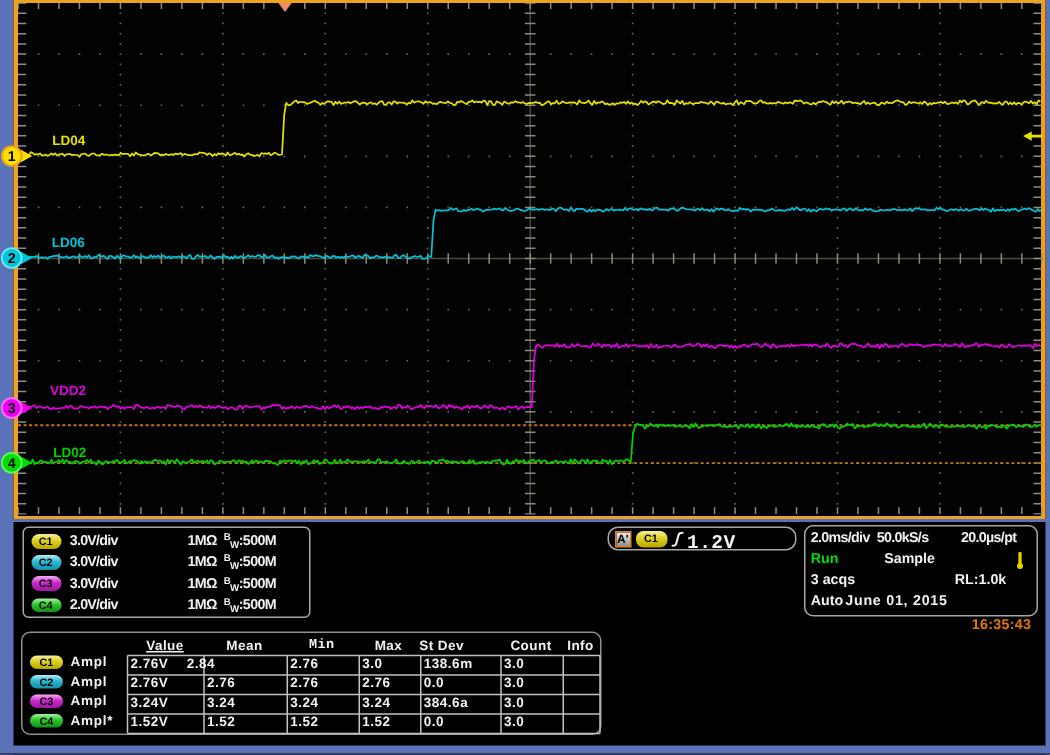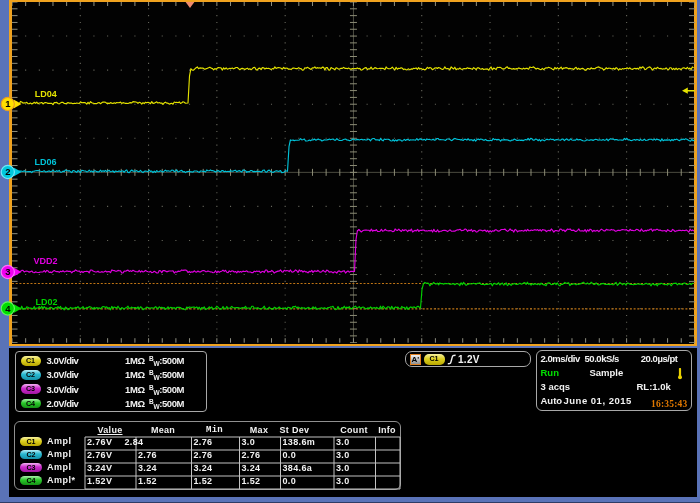--- a/index.html
+++ b/index.html
@@ -64,38 +64,38 @@
   <div class="t" style="left:109px;top:31.6px;letter-spacing:-0.4px;">1MΩ &nbsp;<span class="sup">B</span><span class="sub">W</span>:500M</div>
   <div class="t" style="left:109px;top:45.8px;letter-spacing:-0.4px;">1MΩ &nbsp;<span class="sup">B</span><span class="sub">W</span>:500M</div>
 </div>
 
 <div class="panel" style="left:405px;top:351px;width:126px;height:15.5px;border-radius:7px;">
   <div style="position:absolute;left:4px;top:2px;width:10.5px;height:10.5px;border:1px solid #e08020;background:linear-gradient(180deg,#f0f0f0,#909090);color:#000;font-size:8px;font-weight:bold;text-align:center;line-height:10px;">A'</div>
   <div class="badge b1" style="left:17.5px;top:2px;width:21px;height:10.5px;line-height:10.5px;">C1</div>
   <svg style="position:absolute;left:41px;top:2px;" width="10" height="11" viewBox="0 0 10 11">
       <path d="M0.8 9.8 C3.8 9.8 3.6 9.4 4.6 5.5 C5.6 1.6 5.4 1.2 8.6 1.2" stroke="#f2f2f2" stroke-width="1.4" fill="none"></path>
     </svg>
-  <div class="t" style="left:52px;top:2.4px;font-size:10px;letter-spacing:0.3px;">1.2V</div>
+  <div class="t" style="left:52px;top:2.4px;font-size:13px;letter-spacing:0.3px;font-family:Liberation Mono, monospace;">1.2V</div>
 </div>
 
 <div class="panel" style="left:535.5px;top:349.5px;width:156px;height:61px;border-radius:6px;">
   <div class="t" style="left:4px;top:2.8px;letter-spacing:-0.45px;">2.0ms/div</div>
   <div class="t" style="left:48px;top:2.8px;letter-spacing:-0.45px;">50.0kS/s</div>
   <div class="t" style="right:13px;top:2.8px;letter-spacing:-0.45px;">20.0µs/pt</div>
   <div class="t" style="left:4px;top:16.8px;color:#00e000;">Run</div>
   <div class="t" style="left:53px;top:16.8px;">Sample</div>
   <svg style="position:absolute;left:140px;top:17.5px;" width="6" height="12" viewBox="0 0 6 12">
       <path d="M3 1 V8" stroke="#e8d000" stroke-width="2.2" stroke-linecap="round" fill="none"></path>
       <circle cx="3" cy="9.3" r="2" fill="#e8d000"></circle>
     </svg>
   <div class="t" style="left:4px;top:30.3px;">3 acqs</div>
   <div class="t" style="left:100px;top:30.3px;">RL:1.0k</div>
   <div class="t" style="left:4px;top:44.6px;">Auto</div>
   <div class="t" style="left:27px;top:44.6px;letter-spacing:0.5px;">June 01, 2015</div>
-  <div class="t" style="right:3px;top:48px;color:#e07800;letter-spacing:0.2px;font-family:Liberation Serif, serif;">16:35:43</div>
+  <div class="t" style="right:3px;top:60px;color:#e07800;letter-spacing:0.2px;">16:35:43</div>
 </div>
 
 <div class="panel" style="left:13.5px;top:421px;width:387px;height:69px;border-radius:6px;border-color:#909090;">
   <div class="t" style="left:81px;top:3px;width:29px;text-align:center;font-size:9px;letter-spacing:0.3px;text-decoration:underline;">Value</div>
   <div class="t" style="left:121px;top:3px;width:55px;text-align:center;font-size:9px;letter-spacing:0.3px;">Mean</div>
   <div class="t" style="left:176px;top:3px;width:48px;text-align:center;font-size:9px;letter-spacing:0.3px;font-family:Liberation Mono, monospace;">Min</div>
   <div class="t" style="left:224px;top:3px;width:41px;text-align:center;font-size:9px;letter-spacing:0.3px;">Max</div>
   <div class="t" style="left:265px;top:3px;width:54px;font-size:9px;letter-spacing:0.3px;">St Dev</div>
   <div class="t" style="left:319px;top:3px;width:41px;text-align:center;font-size:9px;letter-spacing:0.3px;">Count</div>
   <div class="t" style="left:360px;top:3px;width:25px;text-align:center;font-size:9px;letter-spacing:0.3px;">Info</div>

